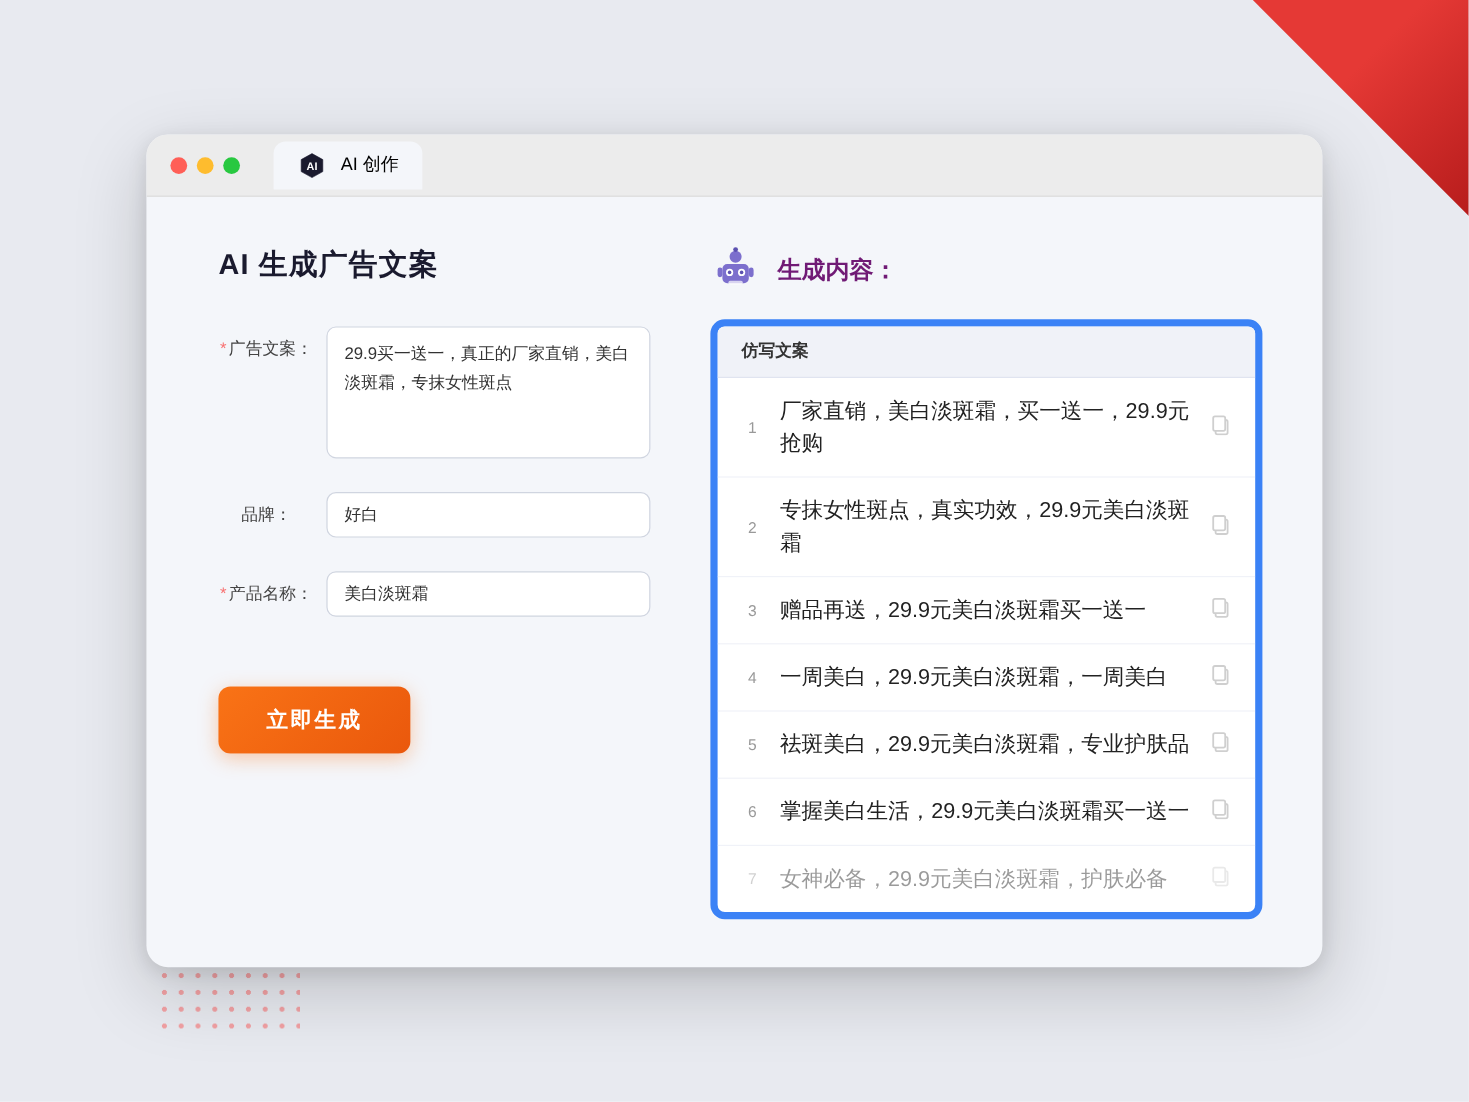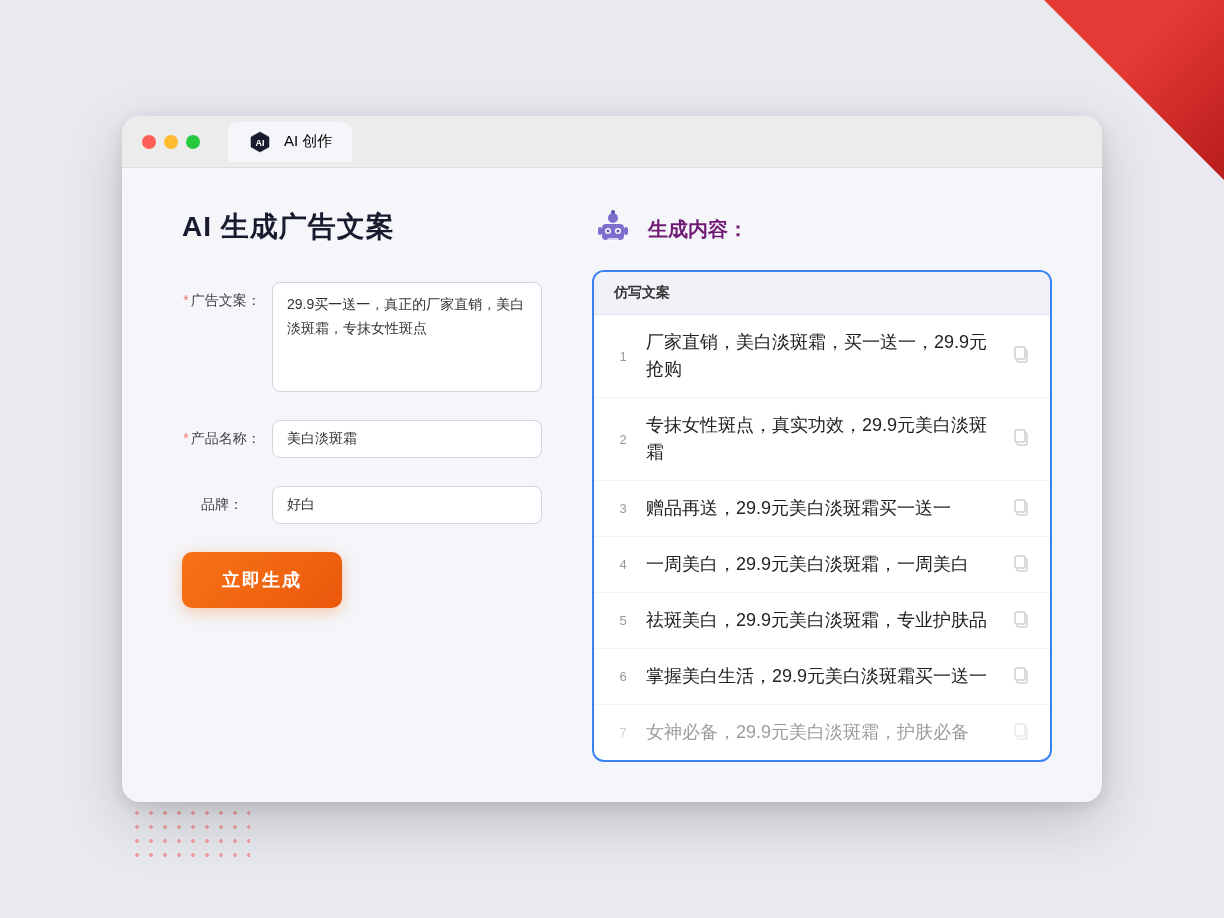--- a/index.html
+++ b/index.html
@@ -96,21 +96,21 @@
       padding: 40px 50px 40px 60px;
       gap: 50px;
       min-height: 628px;
     }
 
     
     .left-panel {
       flex: 0 0 360px;
     }
     .page-title {
-      font-size: 28px;
+      font-size: 24px;
       font-weight: 700;
       color: #1a1a2e;
       margin-bottom: 36px;
       letter-spacing: 1px;
     }
 
     .form-group {
       display: flex;
       align-items: flex-start;
       margin-bottom: 28px;
@@ -139,20 +139,21 @@
       outline: none;
       font-family: inherit;
       resize: none;
     }
     textarea.form-input {
       height: 110px;
       line-height: 1.7;
     }
 
     .btn-generate {
+      margin-top: 30px;
       background: linear-gradient(135deg, #f97316, #ea580c);
       color: #fff;
       border: none;
       border-radius: 10px;
       padding: 16px 40px;
       font-size: 18px;
       font-weight: 600;
       cursor: pointer;
       letter-spacing: 2px;
       font-family: inherit;
@@ -177,21 +178,21 @@
     .right-title {
       font-size: 20px;
       font-weight: 600;
       color: #701a75;
     }
 
     .results-table {
       background: #fff;
       border-radius: 12px;
       overflow: hidden;
-      border: 2px solid #3b82f6;
+      border: 6px solid #3b82f6;
     }
     .results-header {
       background: #f0f2f8;
       padding: 12px 20px;
       font-size: 14px;
       font-weight: 600;
       color: #333;
       border-bottom: 1px solid #e0e4f0;
     }
     .results-row {
@@ -259,30 +260,30 @@
       
       <div class="form-group">
         <label class="form-label">
           <span class="required">*</span><span>广告文案：</span>
         </label>
         <textarea class="form-input" style="">29.9买一送一，真正的厂家直销，美白淡斑霜，专抹女性斑点</textarea>
       </div>
 
       
       <div class="form-group">
+        <label class="form-label">品牌：</label>
+        <input type="text" class="form-input" value="好白" style="">
+      </div>
+
+      
+      <div class="form-group">
         <label class="form-label">
           <span class="required">*</span><span>产品名称：</span>
         </label>
         <input type="text" class="form-input" value="美白淡斑霜" style="">
-      </div>
-
-      
-      <div class="form-group">
-        <label class="form-label">品牌：</label>
-        <input type="text" class="form-input" value="好白" style="">
       </div>
 
       <button class="btn-generate">立即生成</button>
     </div>
 
     <div class="right-panel">
       <div class="right-header">
 
         <svg class="robot-icon" viewBox="0 0 42 42" xmlns="http://www.w3.org/2000/svg">
           <circle cx="21" cy="10" r="5" fill="#7c6fcd"></circle>

